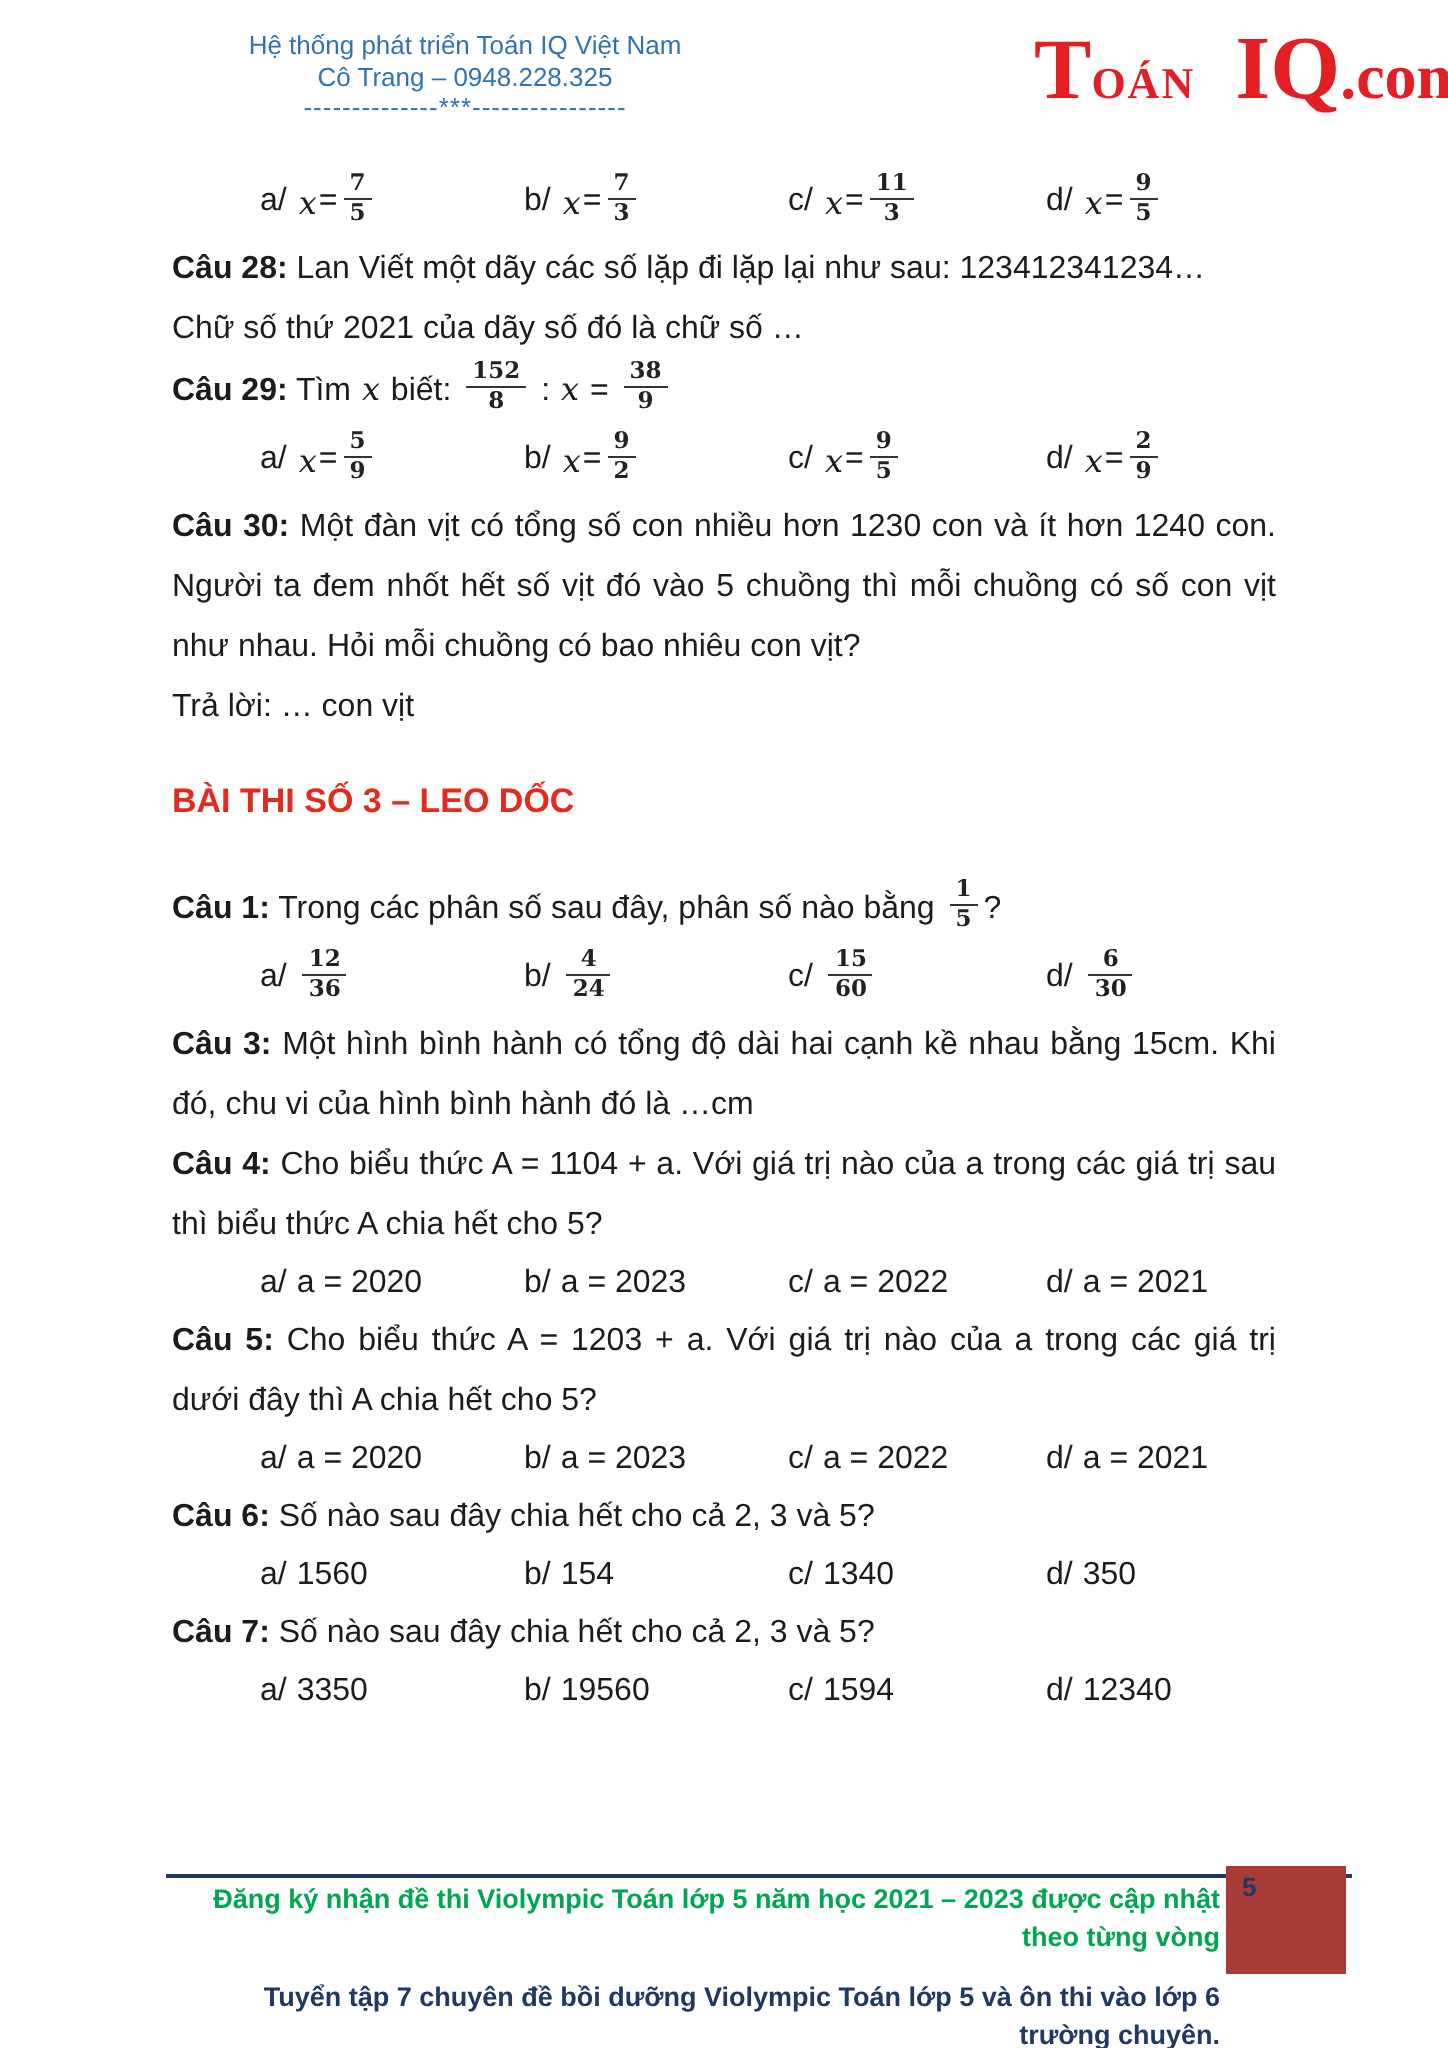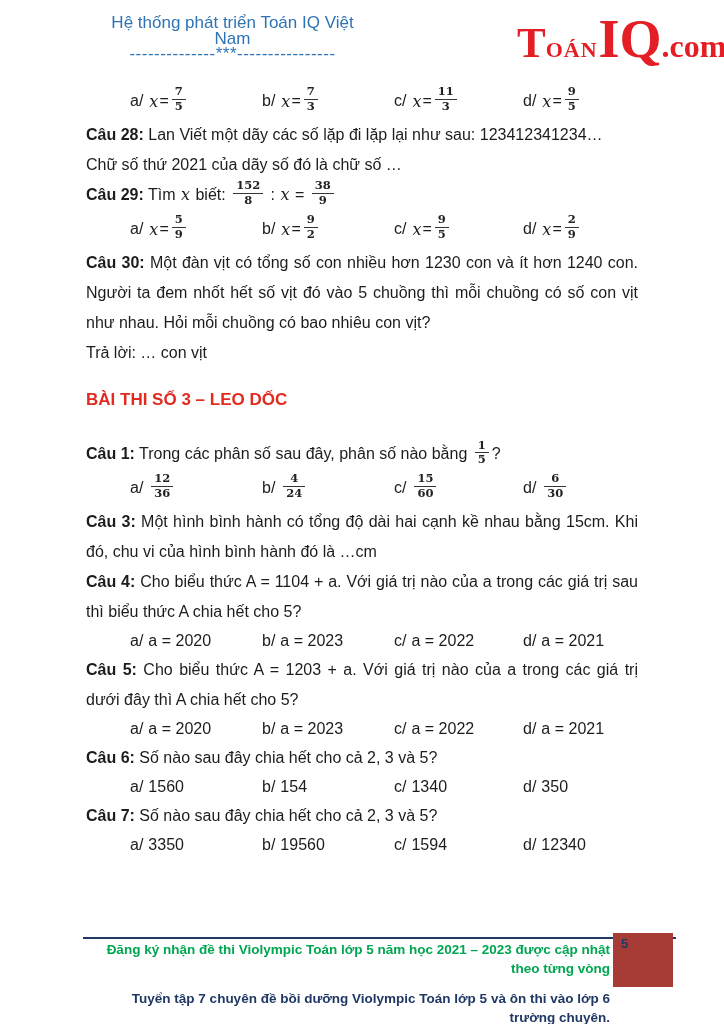--- a/index.html
+++ b/index.html
@@ -1,27 +1,27 @@
 <!DOCTYPE html>
 <html><head>
 <meta charset="utf-8">
 <style>
   html,body{margin:0;padding:0;background:#e8e8e8;}
   .page{position:relative;width:724px;height:1024px;background:#ffffff;overflow:hidden;
         font-family:"Liberation Sans",sans-serif;color:#1c1c1c;margin:0 auto;}
 
   
   .header-org{position:absolute;top:15px;left:95px;width:275px;text-align:center;
-              color:#2e74b5;font-size:17px;line-height:15.5px;}
+              color:#2e74b5;font-size:13px;line-height:15.5px;}
   .header-org .dashes{letter-spacing:.5px;}
   .logo{position:absolute;top:12px;left:517px;display:flex;align-items:baseline;
         color:#e31e24;font-family:"Liberation Serif",serif;font-weight:bold;white-space:nowrap;}
   .logo-t{font-size:43px;line-height:1;}
   .logo-oan{font-size:22px;letter-spacing:1px;line-height:1;}
-  .logo-iq{font-size:54px;margin-left:1px;line-height:1;}
+  .logo-iq{font-size:45px;margin-left:20px;line-height:1;}
   .logo-com{font-size:32px;line-height:1;}
 
   
   .body{position:absolute;top:82px;left:86px;width:552px;font-size:16px;}
   .para{margin:0;line-height:30px;text-align:justify;}
   .qnum{font-weight:bold;}
   .mvar{font-family:"DejaVu Serif",serif;font-style:italic;padding:0 1px;}
   .frac{display:inline-block;vertical-align:middle;text-align:center;
         font-family:"DejaVu Serif",serif;font-size:11.5px;font-weight:bold;
         line-height:1.2;position:relative;top:-2px;margin:0 3px;color:#222;}
@@ -43,20 +43,21 @@
   .page-box{position:absolute;left:613px;top:933px;width:60px;height:54px;background:#a73b35;
             color:#203864;font-size:13px;font-weight:bold;box-sizing:border-box;padding:3px 0 0 8px;}
 </style>
 </head>
 <body>
 
 <div class="page">
 
   <div class="header-org">
     <div>Hệ thống phát triển Toán IQ Việt Nam</div>
+    <div>Cô Trang  –  0948.228.325</div>
     <div class="dashes">--------------***----------------</div>
   </div>
 
   <div class="logo">
     <span class="logo-t">T</span>
       <span class="logo-oan">OÁN</span>
       <span class="logo-iq">IQ</span>
       <span class="logo-com">.com</span>
   </div>
 

